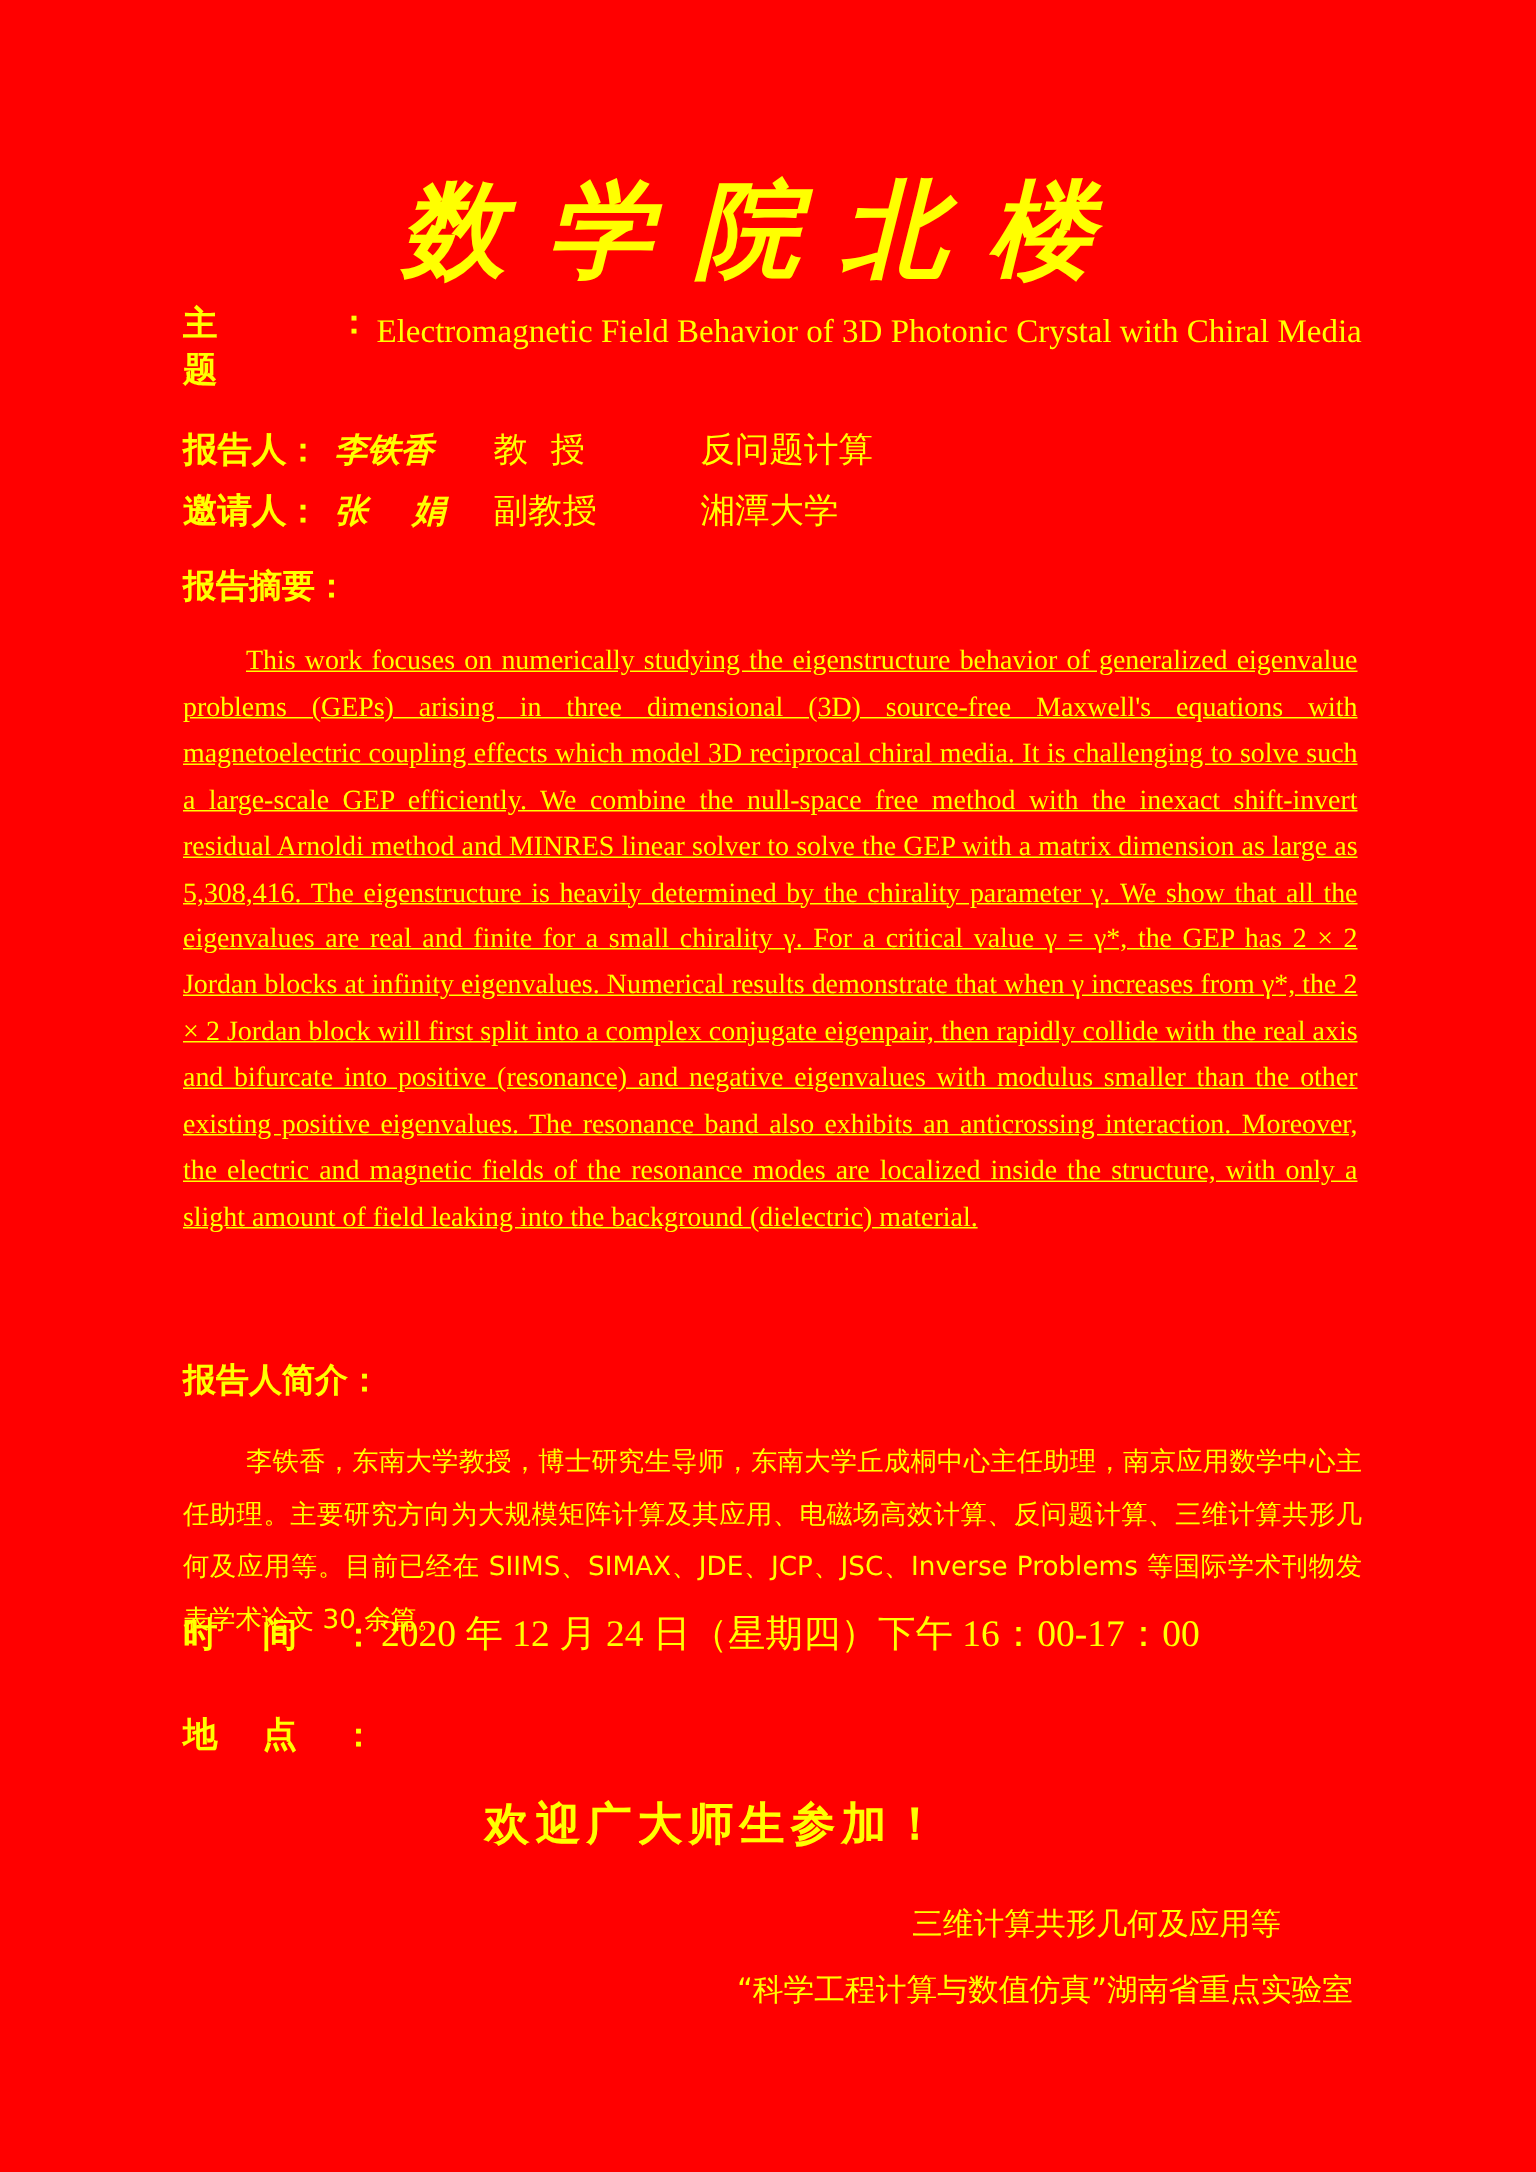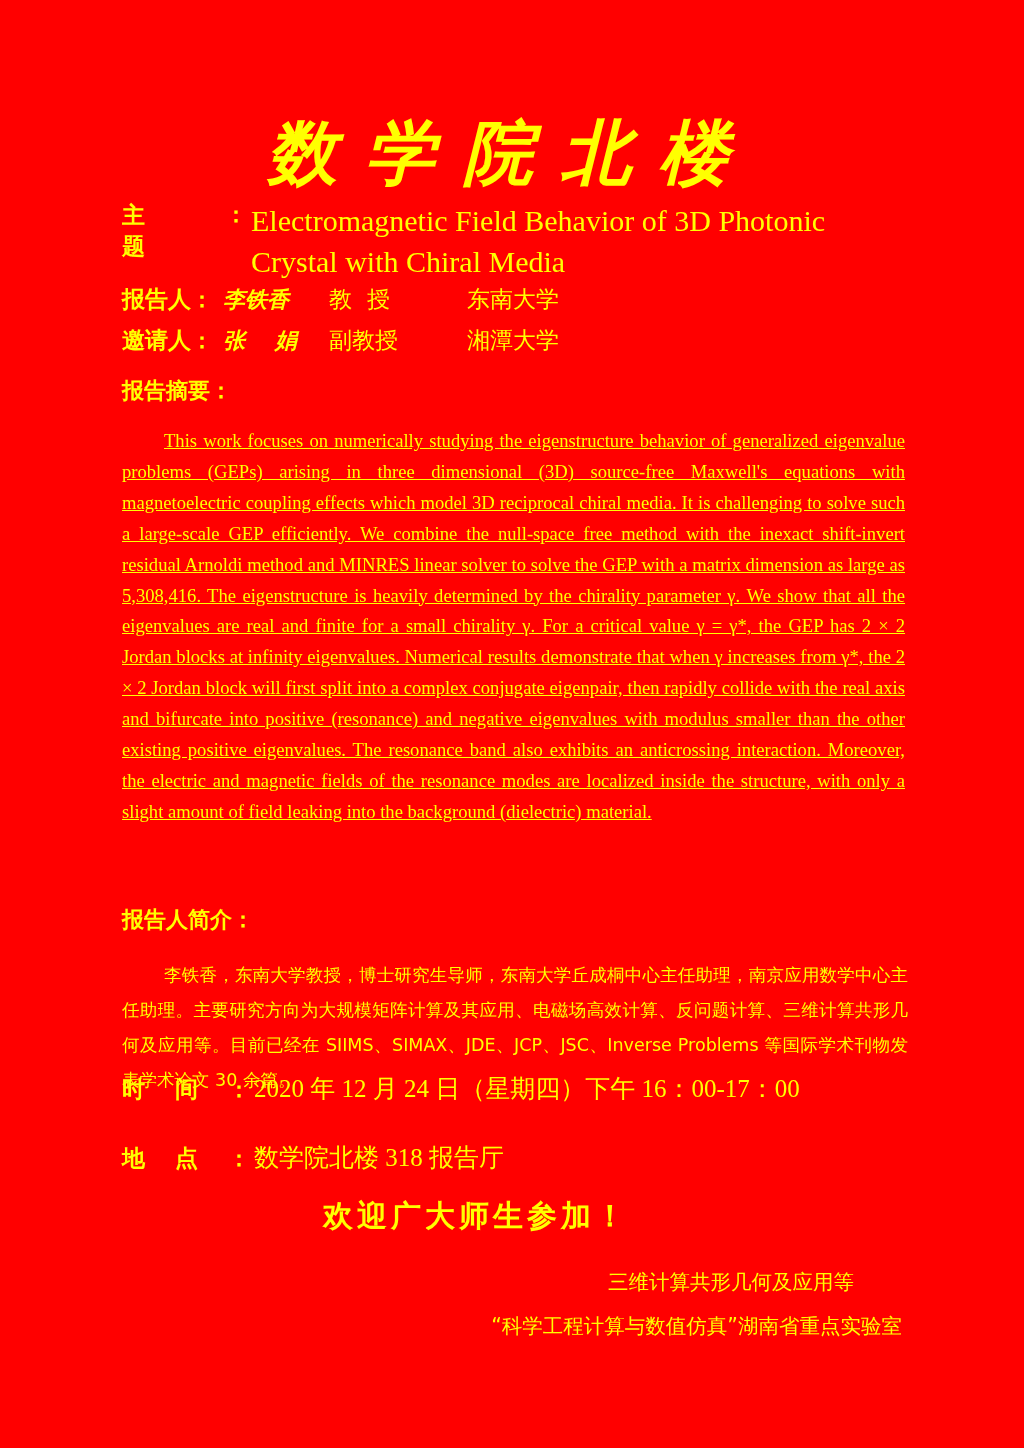--- a/index.html
+++ b/index.html
@@ -56,21 +56,21 @@
       left: 122px;
       top: 200px;
       width: 790px;
     }
     .topic-row {
       display: flex;
       align-items: flex-start;
     }
     .topic-text {
       font-family: "Liberation Serif", serif;
-      font-size: 30px;
+      font-size: 22px;
       line-height: 41px;
       color: #ffff00;
       width: 680px;
     }
     .person-name {
       font-family: "DejaVu Serif", serif;
       font-weight: bold;
       font-style: italic;
       font-size: 22px;
       display: inline-block;
@@ -166,21 +166,21 @@
       <span class="label-colon">：</span>
     <span class="topic-text">Electromagnetic Field Behavior of 3D Photonic Crystal with Chiral Media</span>
   </div>
 </div>
 
 <div class="field-row" style="top:284px;">
   <span class="field-label">报告人</span>
     <span class="label-colon">：</span>
   <span class="person-name">李铁香</span>
   <span class="person-title spread">教授</span>
-  <span class="person-org">东南大学</span>
+  <span class="person-org">反问题计算</span>
 </div>
 
 <div class="field-row" style="top:325px;">
   <span class="field-label">邀请人</span>
     <span class="label-colon">：</span>
   <span class="person-name spread">张娟</span>
   <span class="person-title">副教授</span>
   <span class="person-org">湘潭大学</span>
 </div>
 
@@ -194,19 +194,18 @@
 
 <div class="field-row" style="top:1072px;">
   <span class="field-label spaced">时间</span>
     <span class="label-colon">：</span>
   <span class="info-value">2020 年 12 月 24 日（星期四）下午 16：00-17：00</span>
 </div>
 
 <div class="field-row" style="top:1141px;">
   <span class="field-label spaced">地点</span>
     <span class="label-colon">：</span>
-  <span class="info-value">数学院北楼 318 报告厅</span>
 </div>
 
 <div class="welcome">欢迎广大师生参加！</div>
 
 <div class="organizer" style="top:1268px; right:170px;">三维计算共形几何及应用等</div>
 <div class="organizer" style="top:1312px;">“科学工程计算与数值仿真”湖南省重点实验室</div>
 
 </body></html>

